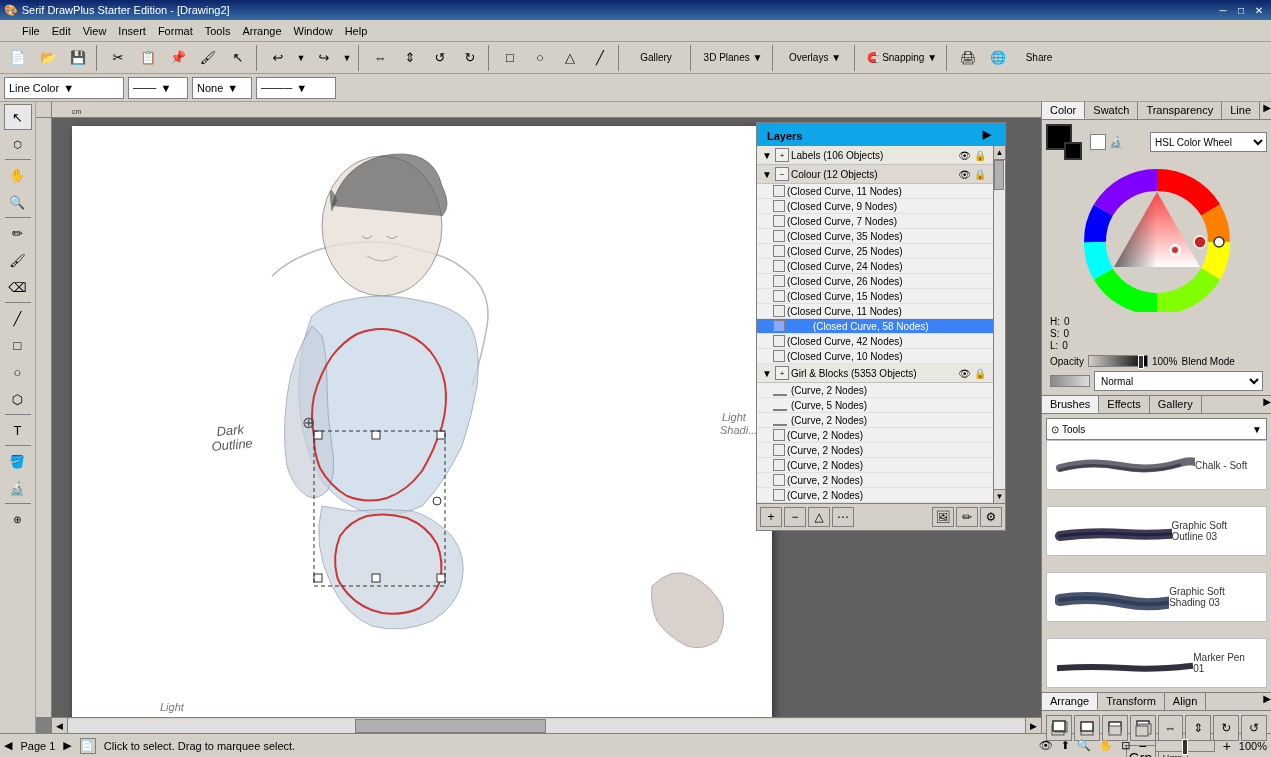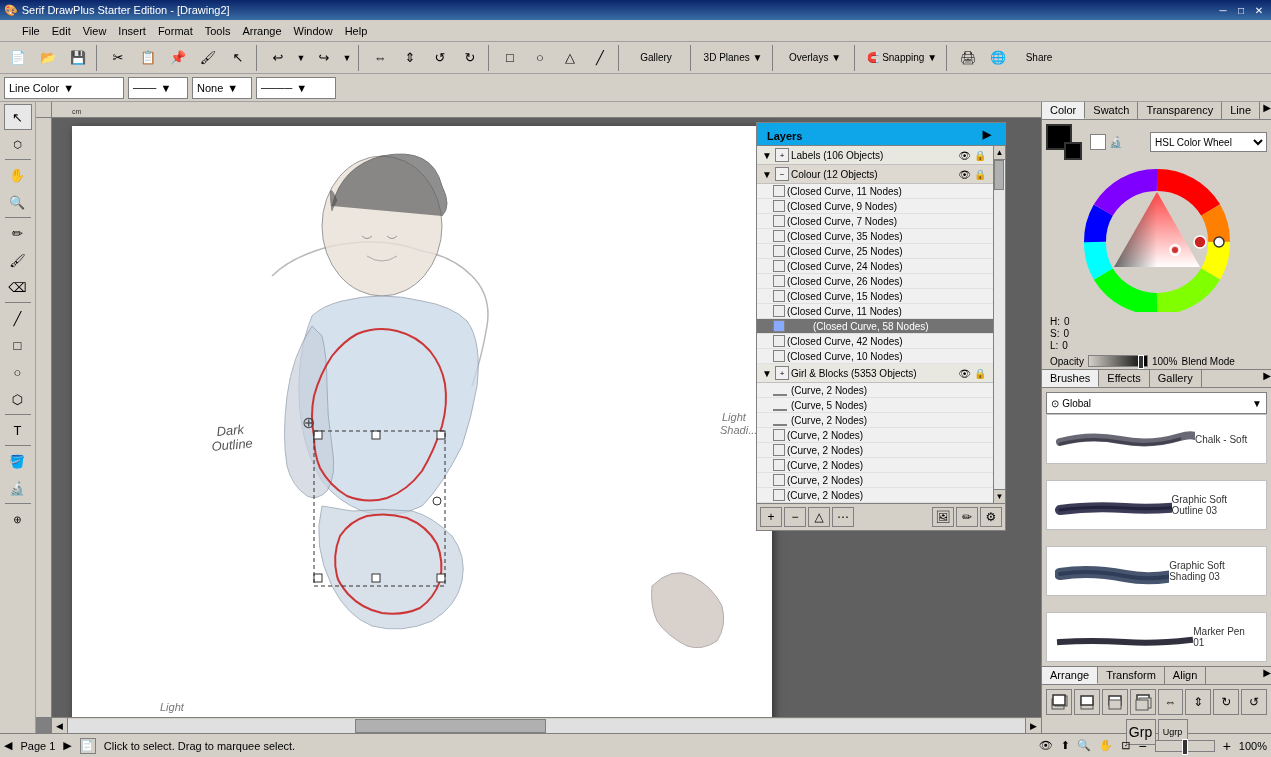--- a/index.html
+++ b/index.html
@@ -38,21 +38,21 @@
     #canvas-ruler-h { height: 16px; background: #d4d0c8; border-bottom: 1px solid #808080; display: flex; align-items: center; overflow: hidden; }
     #canvas-ruler-v { width: 16px; background: #d4d0c8; border-right: 1px solid #808080; position: absolute; top: 16px; left: 0; bottom: 16px; }
     #canvas-content { position: absolute; top: 16px; left: 16px; right: 0; bottom: 16px; background: #606060; overflow: hidden; }
     
     
     #layers-panel { position: absolute; top: 20px; left: 720px; width: 250px; background: #f0f0f0; border: 1px solid #808080; z-index: 10; }
     #layers-title { background: #0ea5e9; border-bottom: 1px solid #808080; padding: 3px 10px; font-size: 11px; font-weight: bold; display: flex; justify-content: space-between; align-items: flex-end; }
     #layers-body { overflow: hidden; }
     .layer-header { display: flex; align-items: center; gap: 2px; padding: 2px 4px; background: #e8e8e0; border-bottom: 1px solid #c0c0c0; font-size: 10px; }
     .layer-item { display: flex; align-items: center; gap: 2px; padding: 1px 4px 1px 16px; border-bottom: 1px solid #e0e0e0; font-size: 10px; cursor: pointer; }
-    .layer-item.selected { background: #737373; color: white; gap: 28px; }
+    .layer-item.selected { background: #3b82f6; color: white; gap: 28px; }
     .layer-icon { width: 12px; height: 12px; border: 1px solid #808080; background: white; flex-shrink: 0; }
     .layer-expand { width: 12px; text-align: center; cursor: pointer; }
     #layers-footer { display: flex; gap: 2px; padding: 3px; background: #d4d0c8; border-top: 1px solid #808080; }
     .layer-btn { width: 22px; height: 20px; background: #d4d0c8; border: 1px solid #808080; display: flex; align-items: center; justify-content: center; cursor: pointer; font-size: 12px; }
     
     
     #rightpanel { width: 230px; background: #d4d0c8; border-left: 1px solid #808080; display: flex; flex-direction: column; justify-content: space-between; }
     
     
     #color-panel { border-bottom: 1px solid #808080; }
@@ -529,32 +529,43 @@
       </div>
 
       <div id="opacity-row">
         <span>Opacity</span>
         <div style="width:60px;height:12px;background:linear-gradient(to right, rgba(0,0,0,0), rgba(0,0,0,1));border:1px solid #808080;position:relative;">
           <div style="position:absolute;left:85%;top:-1px;width:6px;height:14px;background:#333;border:1px solid white;"></div>
         </div>
         <span>100%</span>
         <span>Blend Mode</span>
       </div>
+      <div style="padding:2px 8px 4px;">
+        <div style="display:flex;align-items:center;gap:4px;">
+          <div style="width:40px;height:12px;background:linear-gradient(to right,#888,#ddd);border:1px solid #808080;"></div>
+          <select class="blend-select" style="flex:1;">
+            <option>Normal</option>
+            <option>Multiply</option>
+            <option>Screen</option>
+            <option>Overlay</option>
+          </select>
+        </div>
+      </div>
     </div>
 
     <div id="brushes-panel">
       <div id="brushes-tabs">
         <div class="panel-tab active">Brushes</div>
         <div class="panel-tab">Effects</div>
         <div class="panel-tab">Gallery</div>
         <div class="panel-expand">▶</div>
       </div>
       <div id="brushes-content">
         <div class="brush-dropdown">
-          <span>⊙ Global</span>
+          <span>⊙ Tools</span>
           <span>▼</span>
         </div>
         <div class="brush-list">
           <div class="brush-item">
             <div class="brush-preview">
               <svg width="140" height="35">
                 <path d="M5,20 Q35,12 65,18 Q95,24 125,15 Q135,12 140,14" fill="none" stroke="#2a2a3a" stroke-width="8" stroke-linecap="round" opacity="0.7"></path>
                 <path d="M5,22 Q35,14 65,20 Q95,26 125,17" fill="none" stroke="#1a1a2a" stroke-width="3" stroke-linecap="round" opacity="0.5"></path>
               </svg>
             </div>

